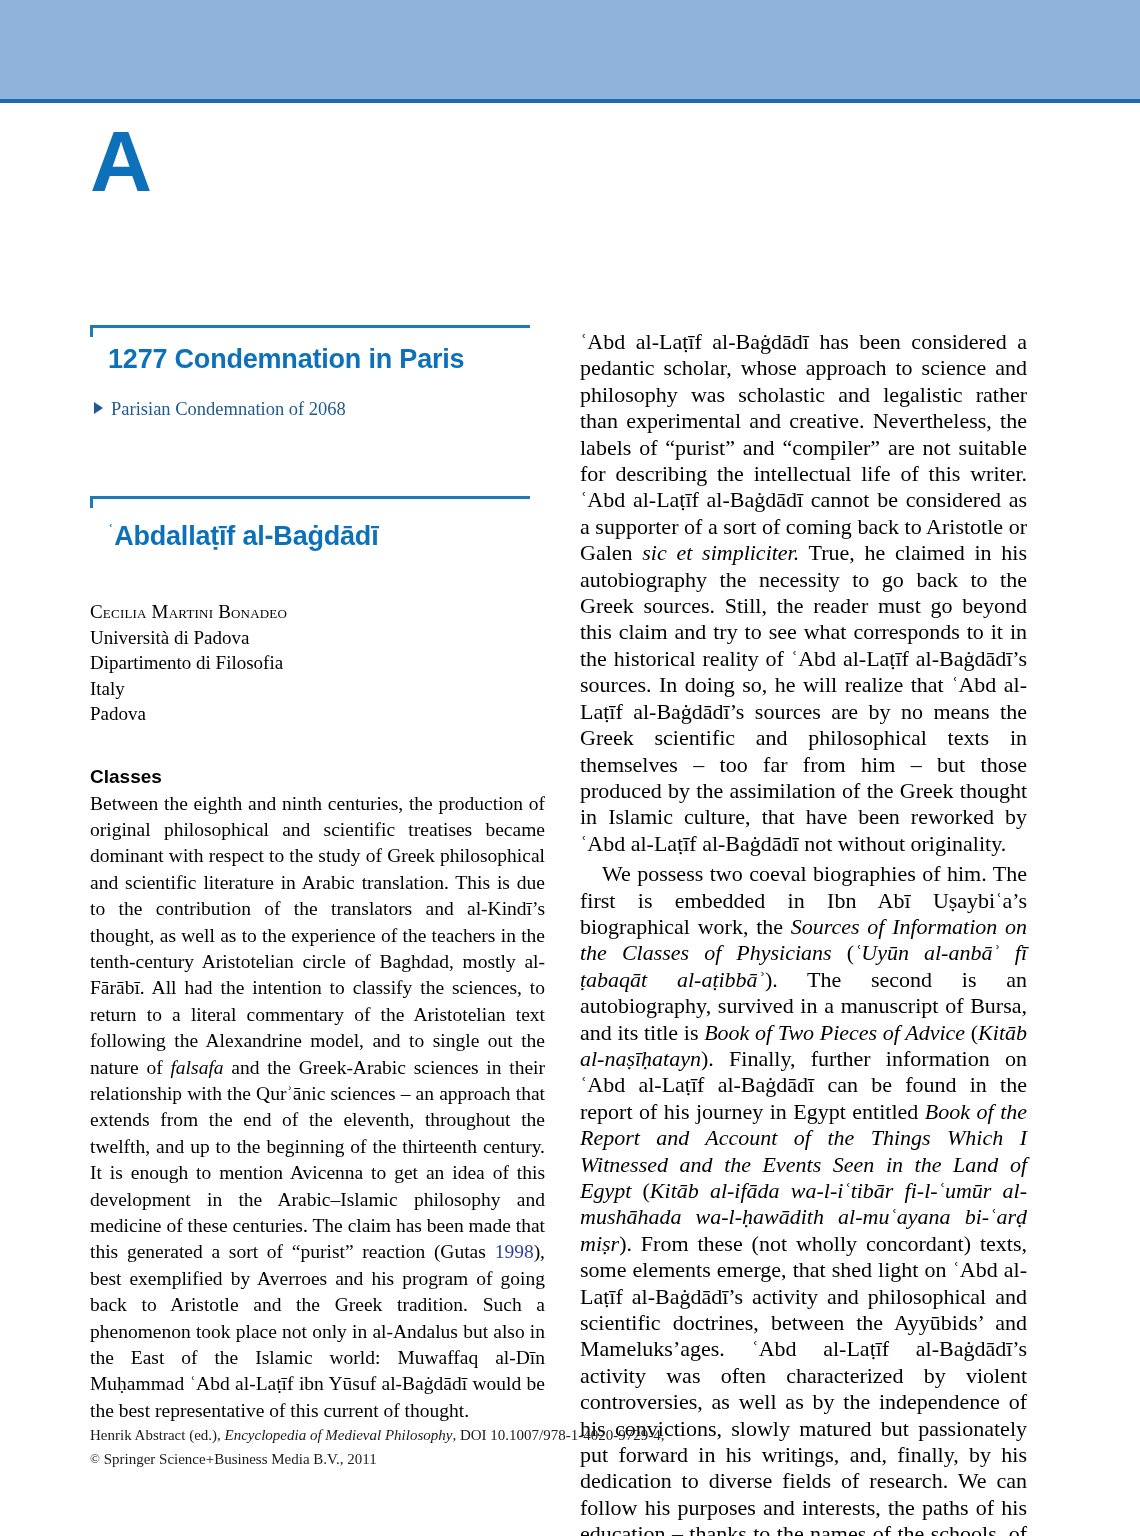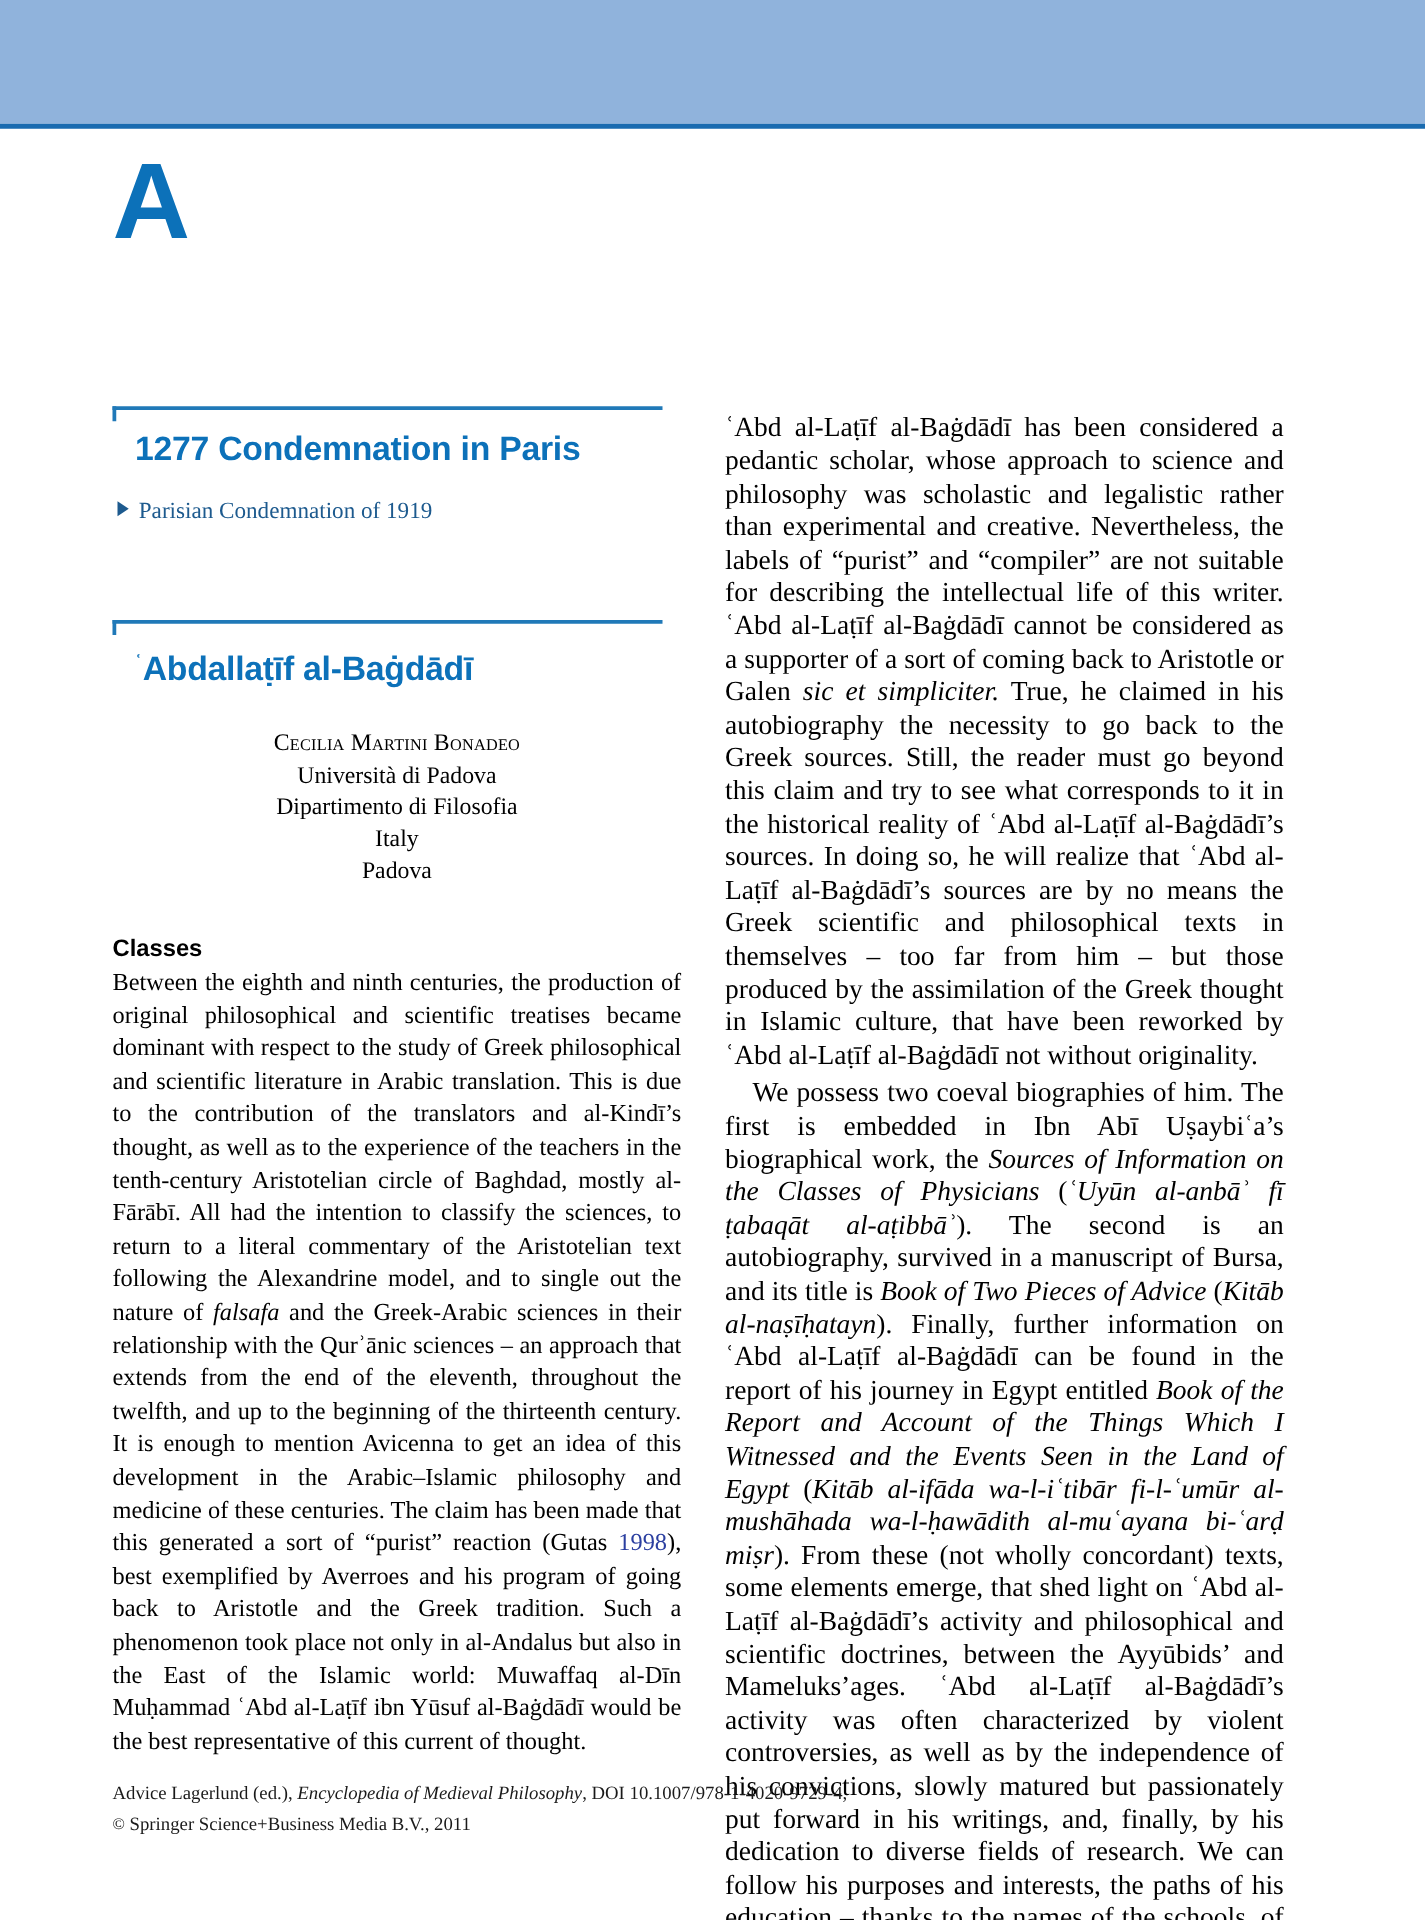--- a/index.html
+++ b/index.html
@@ -93,24 +93,23 @@
     width: 0; height: 0;
     border-left: 9px solid #1d5a8e;
     border-top: 6px solid transparent;
     border-bottom: 6px solid transparent;
     margin-right: 8px;
     vertical-align: 1px;
   }
 
   
   .affiliation {
-    margin-top: 30px;
+    margin-top: 46px;
     font-size: 19px;
     line-height: 25.5px;
-    text-align: center;
   }
   .affiliation .author {
     font-variant: small-caps;
     letter-spacing: 0.2px;
   }
 
   
   .abstract-head {
     margin-top: 38px;
     font-family: "Liberation Sans", sans-serif;
@@ -163,21 +162,21 @@
   <div class="top-rule"></div>
 
   <div class="letter-index">A</div>
 
   <div class="col col-left">
 
     <div class="entry">
       <div class="entry-rule"></div>
       <div class="entry-title">1277 Condemnation in Paris</div>
       <div class="xref">
-        <span class="tri"></span><span>Parisian Condemnation of 1919</span>
+        <span class="tri"></span><span>Parisian Condemnation of 2068</span>
       </div>
     </div>
 
     <div class="entry" style="margin-top:76px;">
       <div class="entry-rule"></div>
       <div class="entry-title"><span class="ayn">ʿ</span><span>Abdallaṭīf al-Baġdādī</span></div>
     </div>
 
     <div class="affiliation">
       <div class="author">Cecilia Martini Bonadeo</div>
@@ -194,17 +193,17 @@
 
   <div class="col col-right">
 
     <p class="bodytext"><span>ʿAbd al-Laṭīf al-Baġdādī has been considered a pedantic scholar, whose approach to science and philosophy was scholastic and legalistic rather than experimental and creative. Nevertheless, the labels of “purist” and “compiler” are not suitable for describing the intellectual life of this writer. ʿAbd al-Laṭīf al-Baġdādī cannot be considered as a supporter of a sort of coming back to Aristotle or Galen </span><i>sic et simpliciter.</i><span> True, he claimed in his autobiography the necessity to go back to the Greek sources. Still, the reader must go beyond this claim and try to see what corresponds to it in the historical reality of ʿAbd al-Laṭīf al-Baġdādī’s sources. In doing so, he will realize that ʿAbd al-Laṭīf al-Baġdādī’s sources are by no means the Greek scientific and philosophical texts in themselves – too far from him – but those produced by the assimilation of the Greek thought in Islamic culture, that have been reworked by ʿAbd al-Laṭīf al-Baġdādī not without originality.</span></p>
 
     <p class="bodytext"><span>We possess two coeval biographies of him. The first is embedded in Ibn Abī Uṣaybiʿa’s biographical work, the </span><i>Sources of Information on the Classes of Physicians</i><span> (</span><i>ʿUyūn al-anbāʾ fī ṭabaqāt al-aṭibbāʾ</i><span>). The second is an autobiography, survived in a manuscript of Bursa, and its title is </span><i>Book of Two Pieces of Advice</i><span> (</span><i>Kitāb al-naṣīḥatayn</i><span>). Finally, further information on ʿAbd al-Laṭīf al-Baġdādī can be found in the report of his journey in Egypt entitled </span><i>Book of the Report and Account of the Things Which I Witnessed and the Events Seen in the Land of Egypt</i><span> (</span><i>Kitāb al-ifāda wa-l-iʿtibār fi-l-ʿumūr al-mushāhada wa-l-ḥawādith al-muʿayana bi-ʿarḍ miṣr</i><span>). From these (not wholly concordant) texts, some elements emerge, that shed light on ʿAbd al-Laṭīf al-Baġdādī’s activity and philosophical and scientific doctrines, between the Ayyūbids’ and Mameluks’ages. ʿAbd al-Laṭīf al-Baġdādī’s activity was often characterized by violent controversies, as well as by the independence of his convictions, slowly matured but passionately put forward in his writings, and, finally, by his dedication to diverse fields of research. We can follow his purposes and interests, the paths of his education – thanks to the names of the schools, of his teachers, and of the travels done – the library he had at his disposal, his encyclopedic work on medicine and philosophy, his attitude towards both the ancient philosophers and his contemporaries.</span></p>
 
   </div>
 
   <div class="footer">
-    <div><span>Advice Lagerlund (ed.), </span><i>Encyclopedia of Medieval Philosophy</i><span>, DOI 10.1007/978-1-4020-9729-4,</span></div>
+    <div><span>Henrik Abstract (ed.), </span><i>Encyclopedia of Medieval Philosophy</i><span>, DOI 10.1007/978-1-4020-9729-4,</span></div>
     <div><span class="cpy">©</span> <span>Springer Science+Business Media B.V., 2011</span></div>
   </div>
 
 </div>
 
 </body></html>

